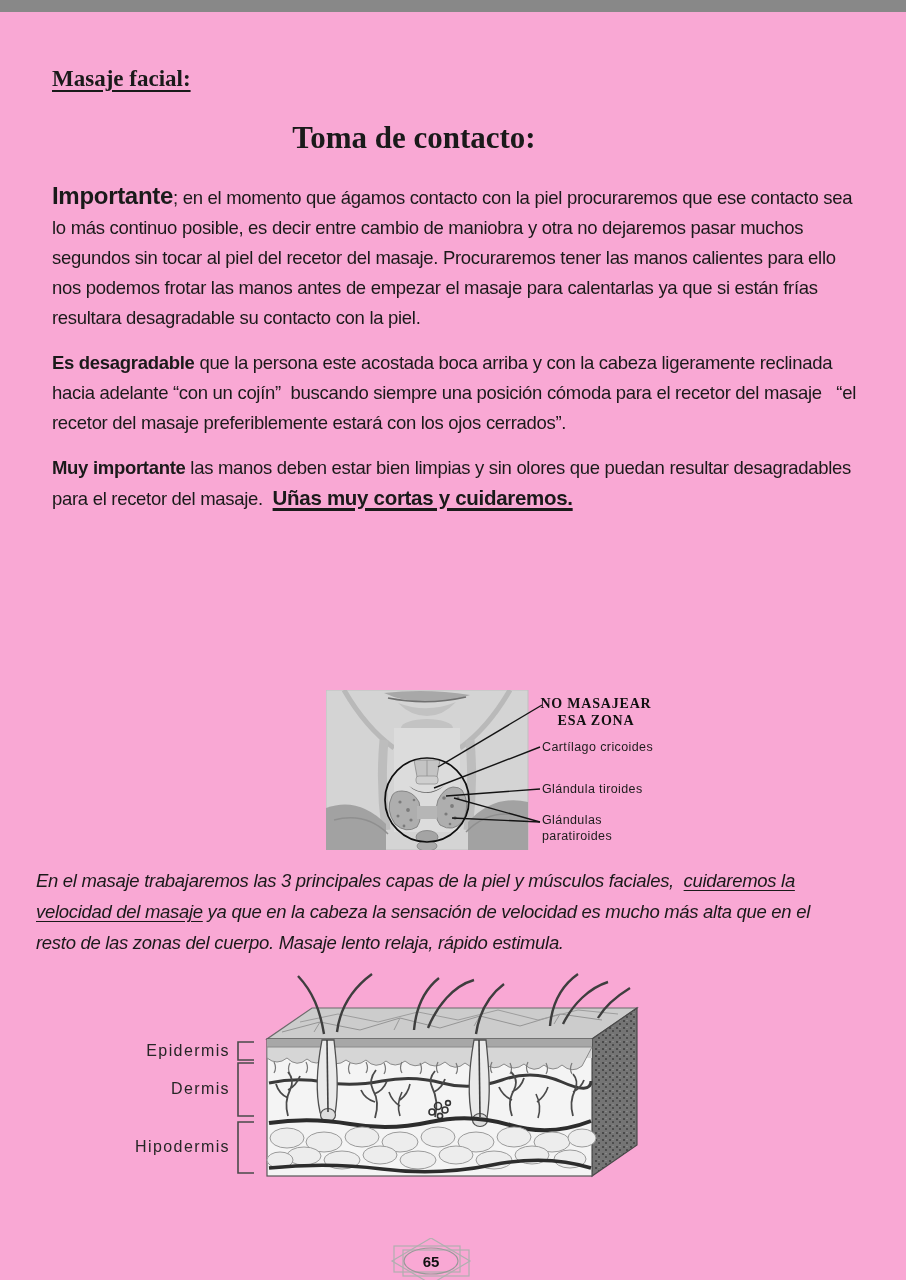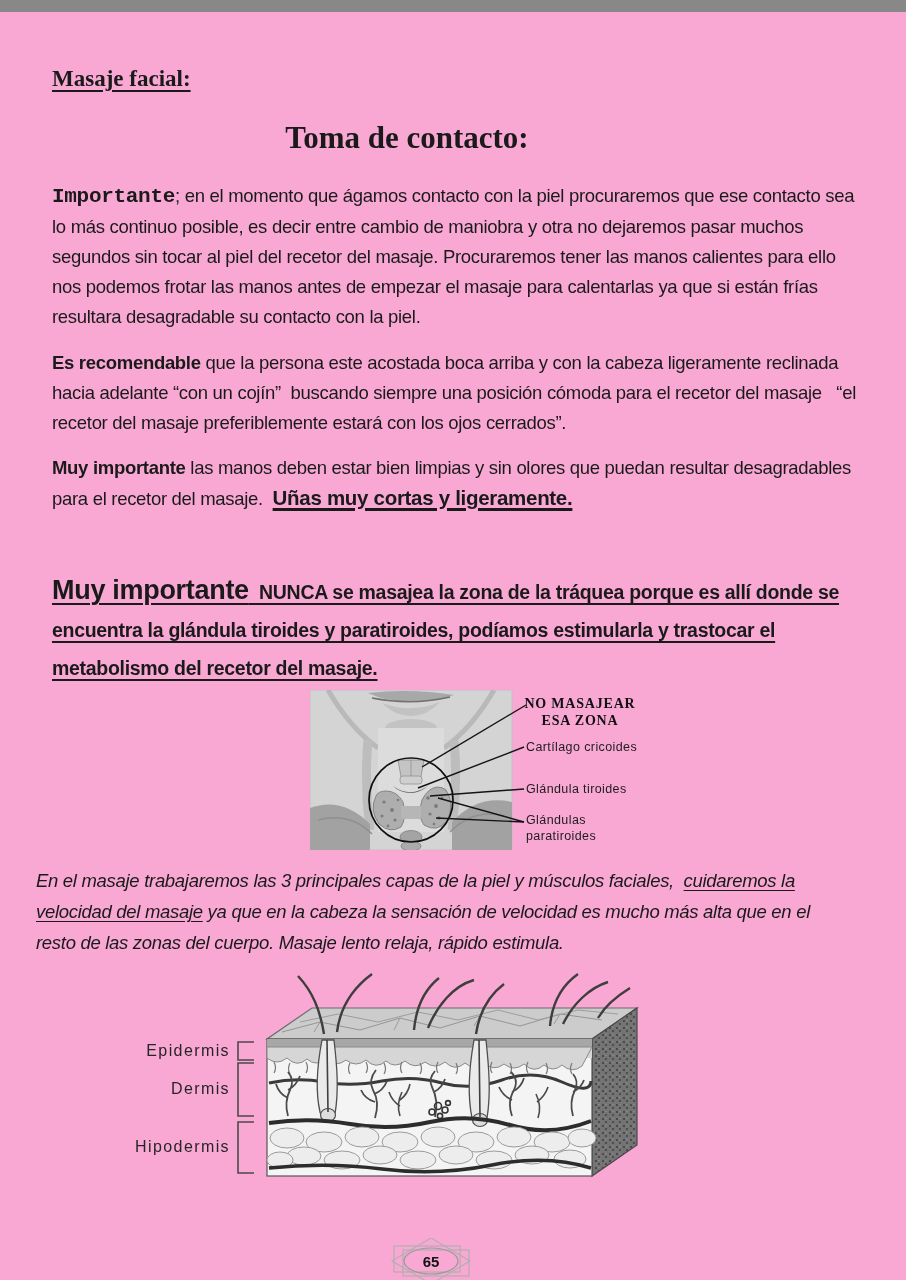--- a/index.html
+++ b/index.html
@@ -16,38 +16,38 @@
   .doc-title{
     left:52px;top:54px;
     font-family:"Liberation Serif",serif;
     font-size:23px;font-weight:bold;
     text-decoration:underline;
     text-decoration-thickness:2px;
     text-underline-offset:4px;
     margin:0;
   }
   .doc-heading{
-    left:1px;top:108px;width:812px;
+    left:8px;top:108px;width:812px;
     text-align:center;
     font-family:"Liberation Serif",serif;
     font-size:31px;font-weight:bold;
     margin:0;
   }
   .body-par{
     left:52px;width:806px;
     font-size:18.5px;line-height:30px;
     letter-spacing:-0.3px;
     margin:0;
   }
   .p1{top:169px;}
   .p2{top:336px;}
   .p3{top:441px;}
   .lead-serif{
-    font-family:Liberation Mono, monospace;
-    font-weight:bold;font-size:21px;
+    font-family:Liberation Sans, sans-serif;
+    font-weight:bold;font-size:24px;
   }
   .lead-sans{font-weight:bold;}
   .emph-underline{
     font-weight:bold;font-size:20.5px;
     text-decoration:underline;
     text-decoration-thickness:2.5px;
     text-underline-offset:3px;
   }
   .warning-par{
     left:52px;top:559px;width:806px;
@@ -61,21 +61,21 @@
   }
   .warning-lead{font-size:27px;}
   .italic-par{
     left:36px;top:853px;width:812px;
     font-style:italic;
     font-size:18.5px;line-height:31px;
     letter-spacing:-0.3px;
     margin:0;
   }
   .und{text-decoration:underline;text-underline-offset:3px;}
-  .fig-neck{left:310px;top:678px;width:338px;height:160px;}
+  .fig-neck{left:326px;top:678px;width:338px;height:160px;}
   .fig-skin{left:132px;top:958px;width:512px;height:214px;}
   .ornament{left:383px;top:1226px;width:96px;height:46px;}
   
   .t-warn{
     font-family:"Liberation Serif",serif;
     font-weight:bold;font-size:14px;
     letter-spacing:0.8px;fill:#111;
   }
   .t-label{
     font-family:"Liberation Sans",sans-serif;
@@ -94,25 +94,24 @@
 <body>
 
 <div class="page">
 
   <h1 class="abs doc-title">Masaje facial:</h1>
 
   <h2 class="abs doc-heading">Toma de contacto:</h2>
 
   <p class="abs body-par p1"><span class="lead-serif">Importante</span><span>; en el momento que ágamos contacto con la piel procuraremos que ese contacto sea lo más continuo posible, es decir entre cambio de maniobra y otra no dejaremos pasar muchos segundos sin tocar al piel del recetor del masaje. Procuraremos tener las manos calientes para ello nos podemos frotar las manos antes de empezar el masaje para calentarlas ya que si están frías resultara desagradable su contacto con la piel.</span></p>
 
-  <p class="abs body-par p2"><span class="lead-sans">Es recomendable</span><span> que la persona este acostada boca arriba y con la cabeza ligeramente reclinada hacia adelante “con un cojín”&nbsp; buscando siempre una posición cómoda para el recetor del masaje &nbsp;&nbsp;“el recetor del masaje preferiblemente estará con los ojos cerrados”.</span></p>
-
-  <p class="abs body-par p3"><span class="lead-sans">Muy importante</span><span> las manos deben estar bien limpias y sin olores que puedan resultar desagradables para el recetor del masaje.&nbsp; </span><span class="emph-underline">Uñas muy cortas y ligeramente.</span></p>
-
-  <p class="abs warning-par"><span class="warning-lead">Muy importante</span><span>&nbsp; NUNCA se masajea la zona de la tráquea porque es allí donde se encuentra la glándula tiroides y paratiroides, podíamos estimularla y trastocar el metabolismo del recetor del masaje.</span></p>
+  <p class="abs body-par p2"><span class="lead-sans">Es desagradable</span><span> que la persona este acostada boca arriba y con la cabeza ligeramente reclinada hacia adelante “con un cojín”&nbsp; buscando siempre una posición cómoda para el recetor del masaje &nbsp;&nbsp;“el recetor del masaje preferiblemente estará con los ojos cerrados”.</span></p>
+
+  <p class="abs body-par p3"><span class="lead-sans">Muy importante</span><span> las manos deben estar bien limpias y sin olores que puedan resultar desagradables para el recetor del masaje.&nbsp; </span><span class="emph-underline">Uñas muy cortas y cuidaremos.</span></p>
+
 
   <figure class="abs fig-neck" style="margin:0">
     <svg width="338" height="160" viewBox="0 0 338 160">
       <g>
         <rect x="0" y="0" width="202" height="160" fill="#d4d4d4"></rect>
         <rect x="0" y="0" width="202" height="160" fill="none" stroke="#c0c0c0" stroke-width="1"></rect>
 
         <path d="M58,3 Q101,-2 144,5 Q122,13 101,11 Q80,13 58,3 Z" fill="#a8a8a8"></path>
         <path d="M72,13 Q101,24 130,12 Q117,26 101,26 Q85,26 72,13 Z" fill="#c2c2c2"></path>
         <path d="M62,8 Q101,16 140,7" fill="none" stroke="#707070" stroke-width="1.6"></path>

